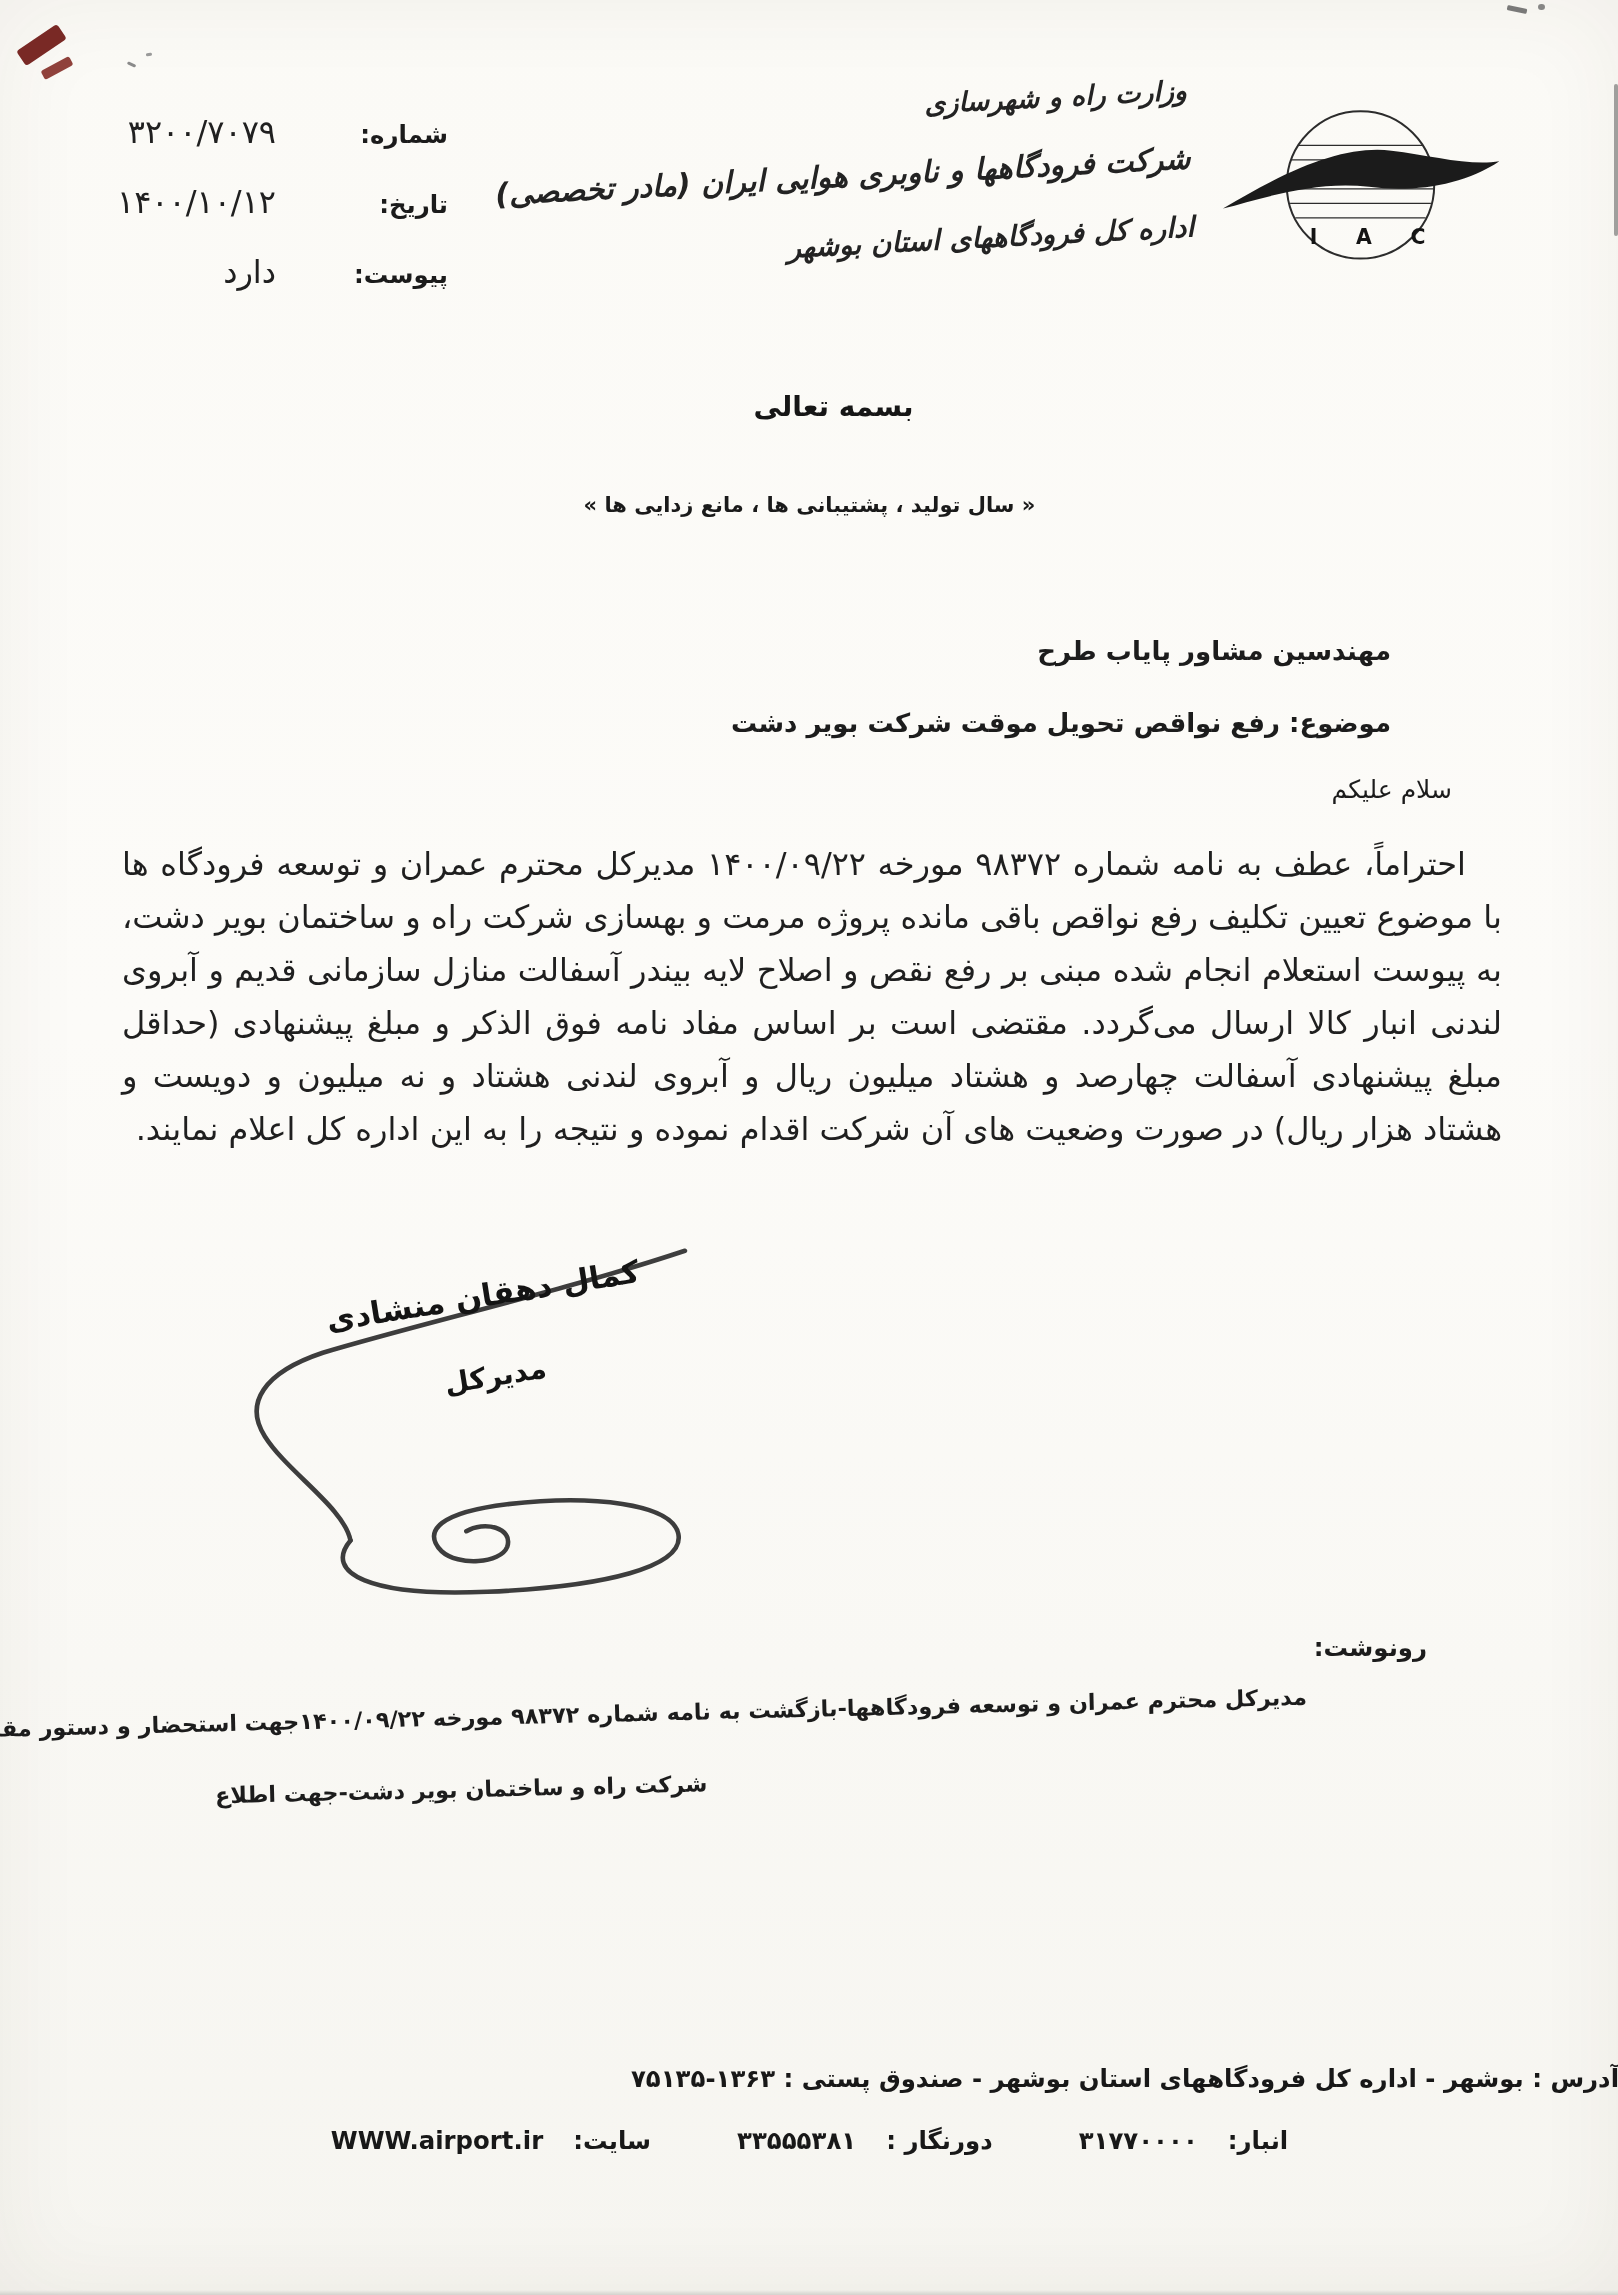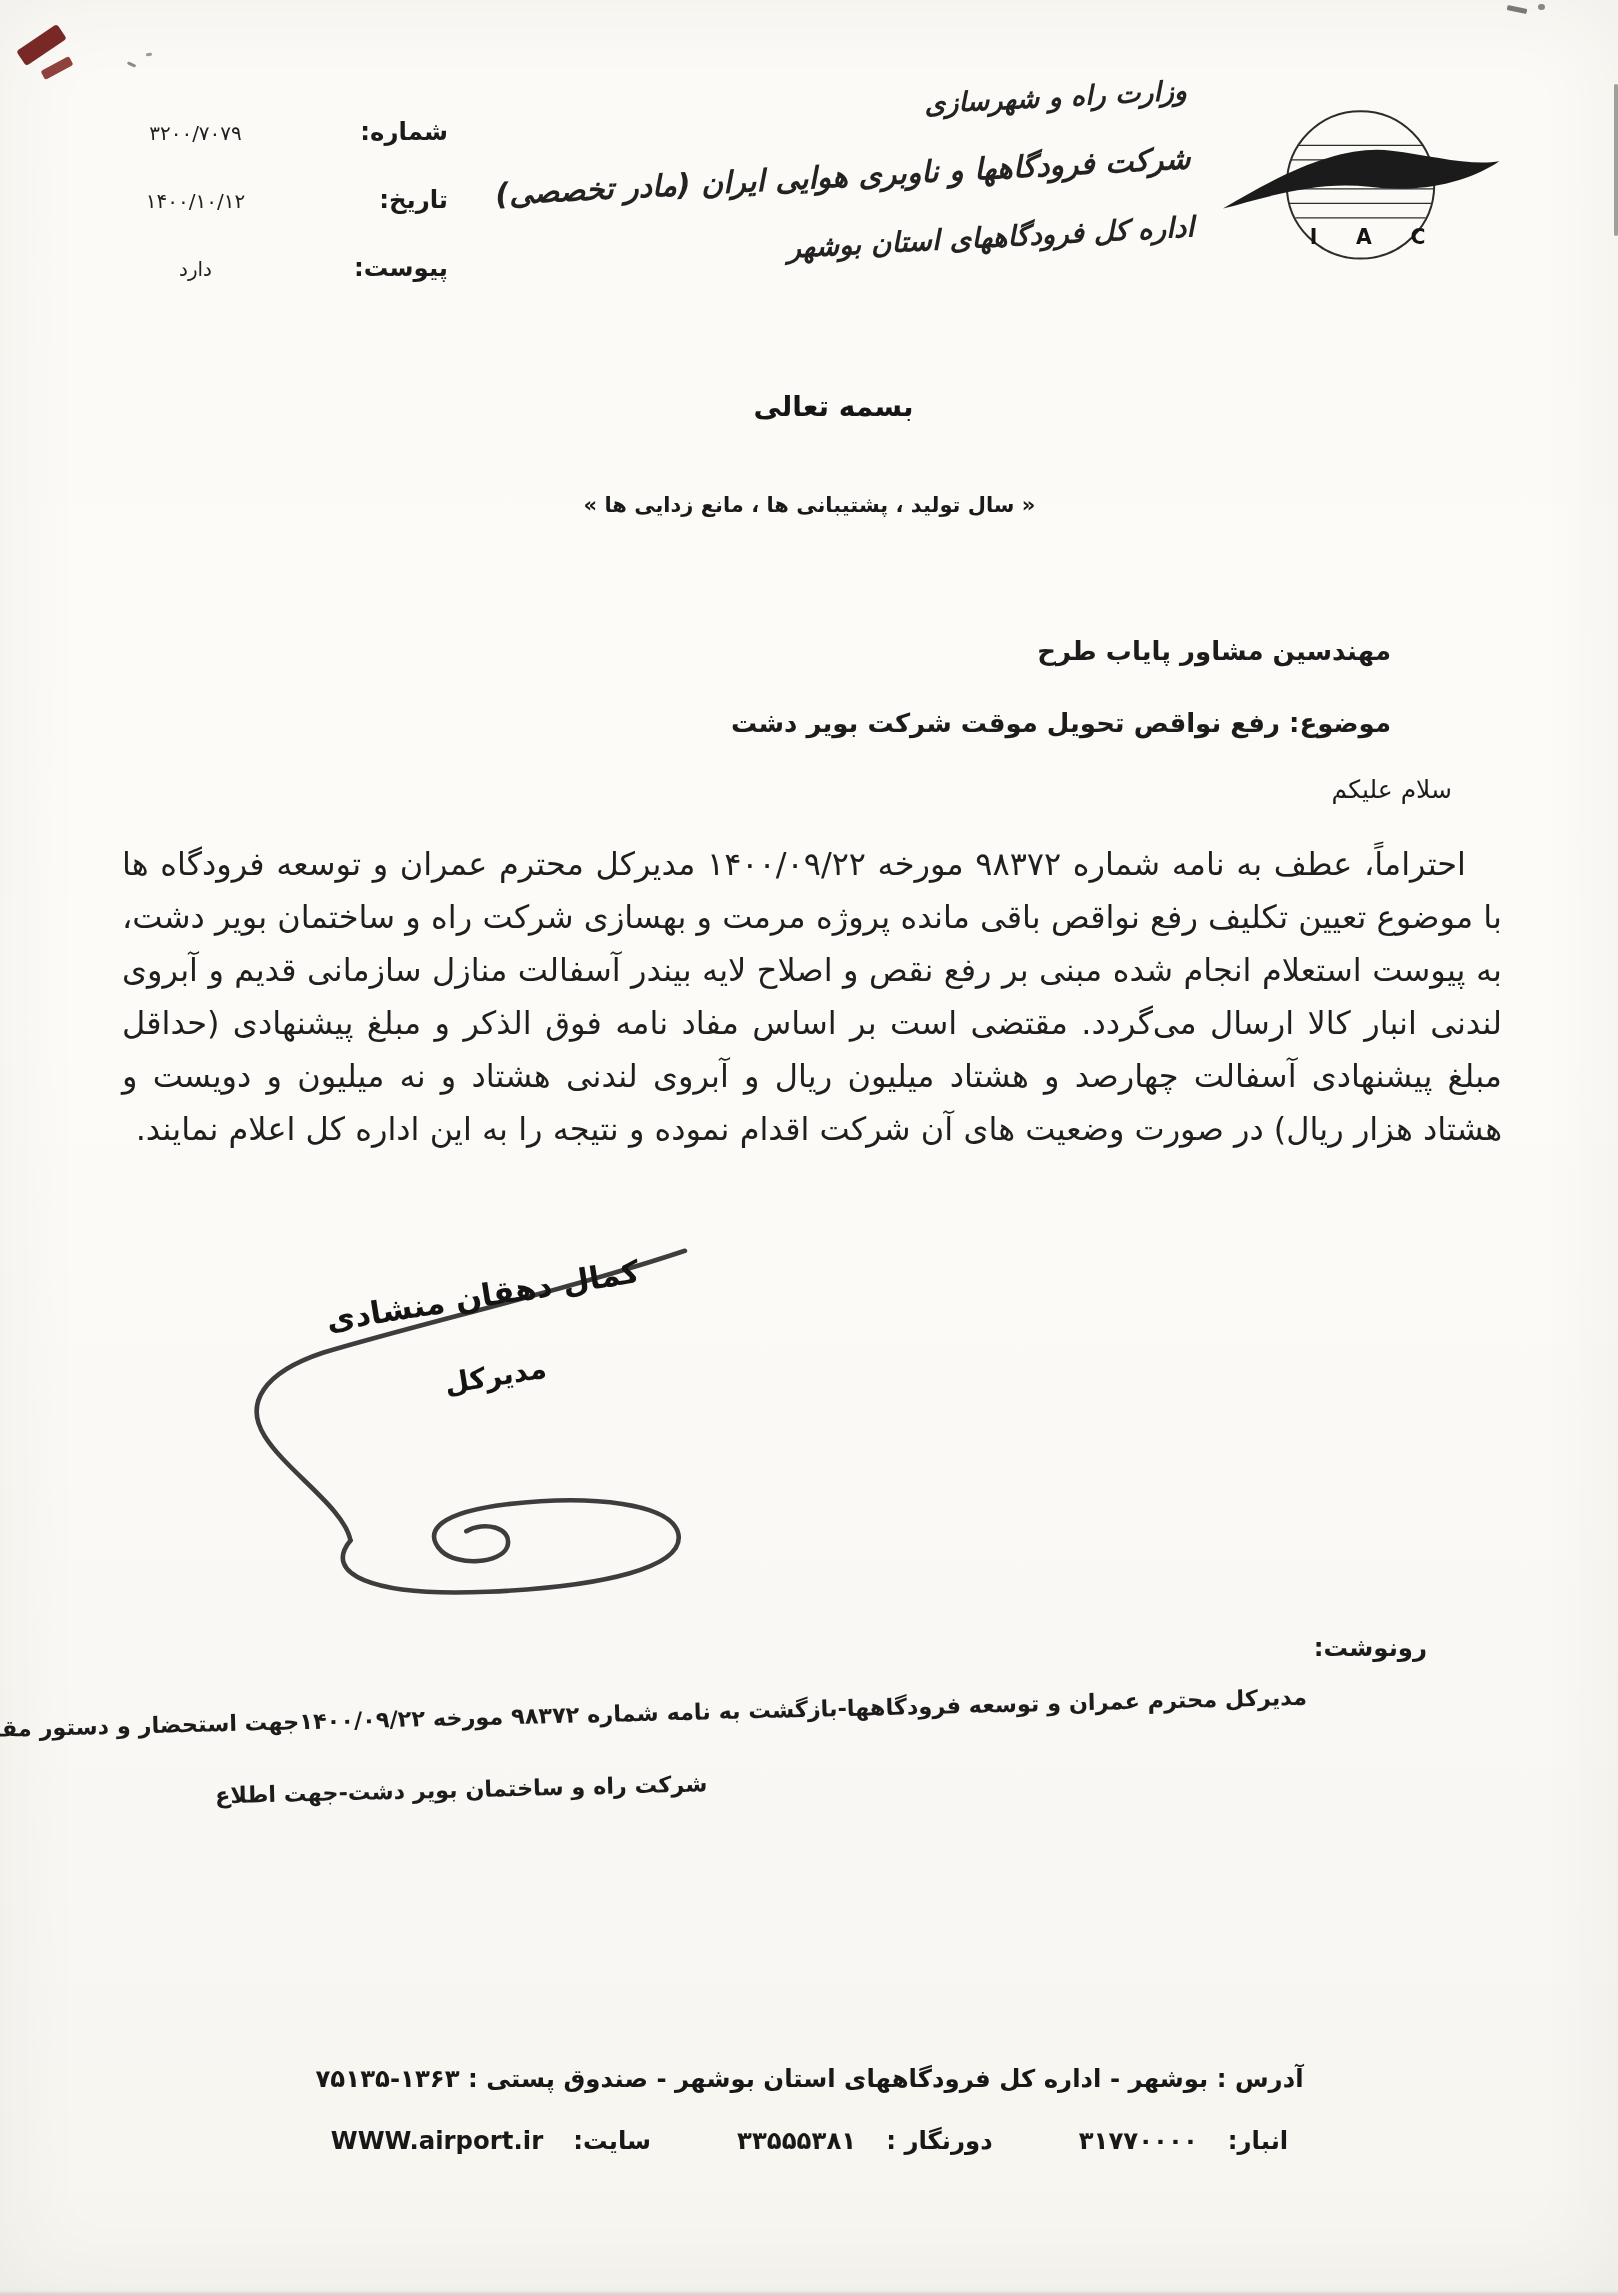--- a/index.html
+++ b/index.html
@@ -25,21 +25,21 @@
   .a-tick2 { left:146px; top:53px; width:6px; height:3.3px; background:#9a9a9a; transform:rotate(-10deg); border-radius:1.3px; }
   .a-tr1 { left:1507px; top:6.6px; width:20px; height:5.3px; background:#5a5a5a; transform:rotate(12deg); border-radius:1.3px; opacity:.8; }
   .a-tr2 { left:1538px; top:4px; width:6.6px; height:6px; background:#6a6a6a; border-radius:50%; opacity:.8; }
   .a-edge-right { right:1.3px; top:84px; width:3.3px; height:152px; background:#4a4a4a; opacity:.5; border-radius:2px; }
   .a-edge-bottom { left:0; right:0; bottom:0; height:4.6px; background:linear-gradient(180deg, rgba(0,0,0,0), rgba(0,0,0,.12)); }
 
   
   .meta { position:absolute; left:115px; top:109px; width:333px; direction:rtl; }
   .meta-row { display:flex; justify-content:space-between; align-items:baseline; line-height:46px; margin-bottom:21px; }
   .meta-label { font-size:24.4px; font-weight:700; color:#1b1b1b; }
-  .meta-value { min-width:161px; text-align:center; font-size:20px; color:#202020; }
+  .meta-value { min-width:161px; text-align:right; font-size:32px; color:#202020; }
 
   
   .letterhead {
     position:absolute; right:428px; top:78px; width:824px;
     direction:rtl; text-align:right;
     transform:rotate(-3deg);
     font-style:italic; font-weight:700; color:#232323;
   }
   .lh1 { font-size:27px; line-height:67px; padding-left:20px; }
   .lh2 { font-size:30px; line-height:69px; }
@@ -71,21 +71,21 @@
 
   
   .cc-label { position:absolute; right:192px; top:1633px; direction:rtl; font-size:24.4px; font-weight:600; }
   .cc-list  { position:absolute; left:214px; right:311px; top:1693px; direction:rtl; transform:rotate(-1.4deg); }
   .cc-item1 { font-size:22.4px; font-weight:700; text-align:right; white-space:nowrap; line-height:34px; }
   .cc-item2 { font-size:22.4px; font-weight:700; text-align:left;  line-height:34px; margin-top:38px; }
 
   
   .footer-address {
     position:absolute; top:2064px; left:0; width:100%;
-    direction:rtl; text-align:center; font-size:24.4px; font-weight:700; color:#181818;
+    direction:rtl; text-align:right; font-size:24.4px; font-weight:700; color:#181818;
   }
   .footer-contacts {
     position:absolute; top:2126px; left:0; width:100%;
     display:flex; direction:rtl; justify-content:center; gap:86px;
     font-size:24.4px; font-weight:700; color:#181818;
   }
   .contact-seg { display:flex; direction:rtl; gap:30px; align-items:baseline; }
 </style>
 </head>
 <body>

